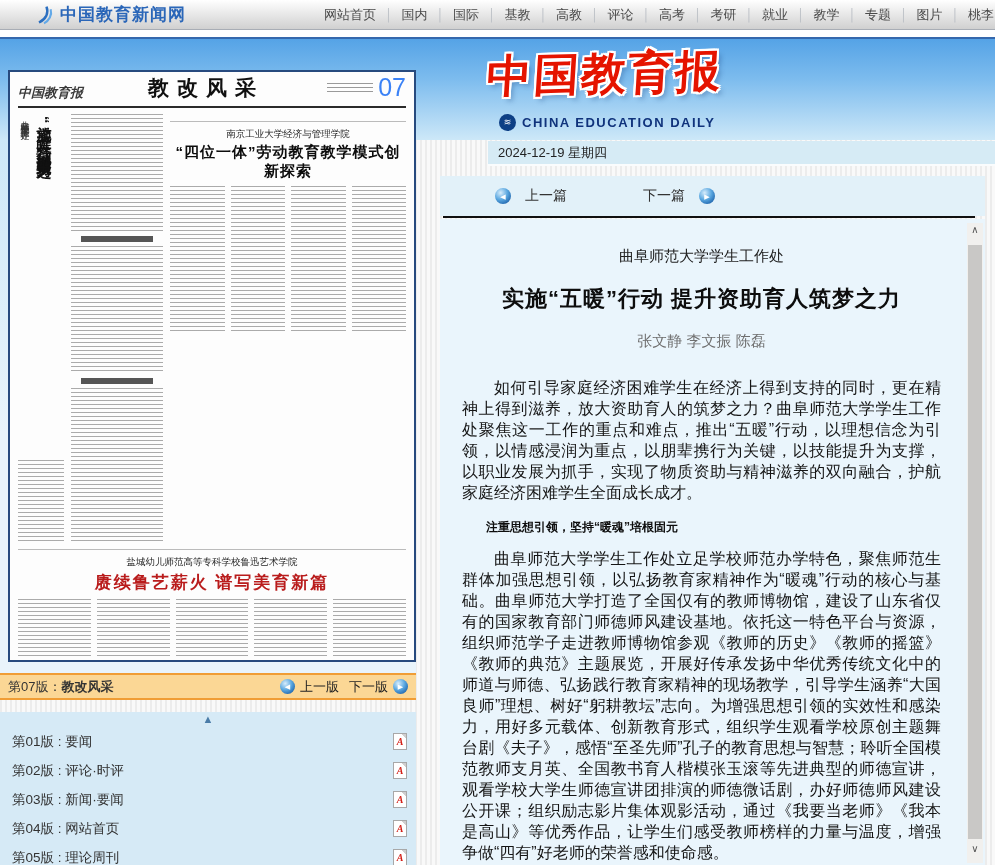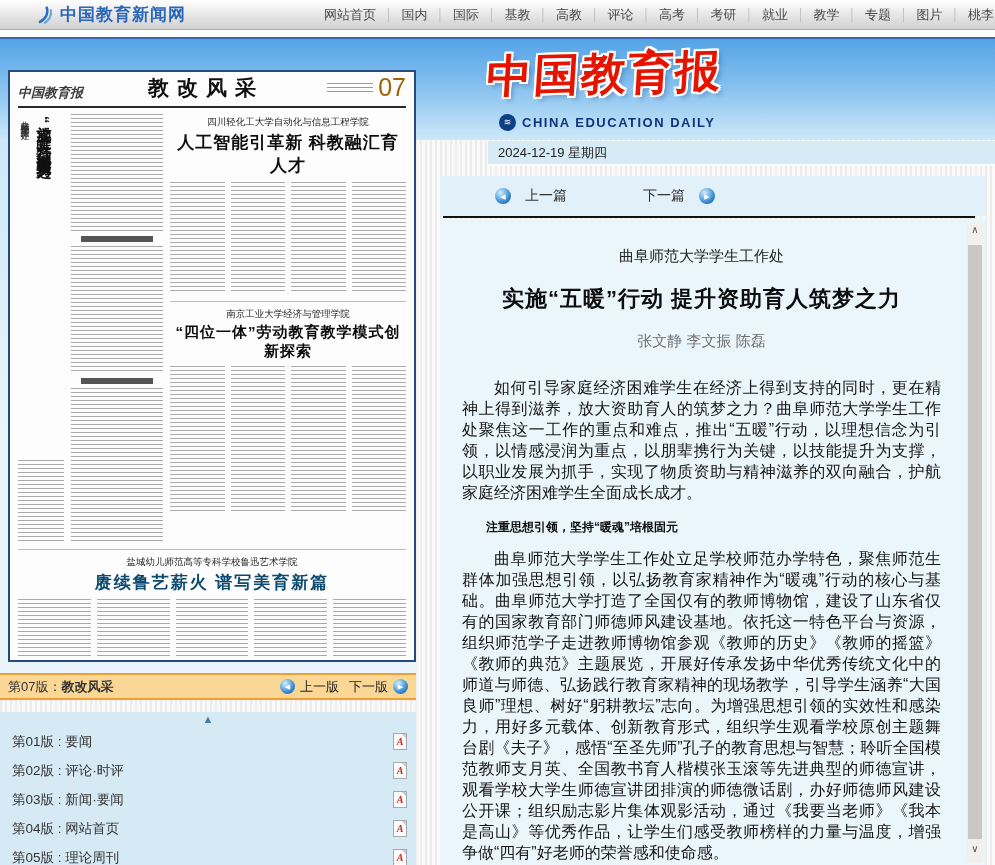--- a/index.html
+++ b/index.html
@@ -61,41 +61,41 @@
   
   .newspaper {
     position:absolute; left:8px; top:70px; width:408px; height:592px;
     background:#fdfdfd; border:2px solid #274a7e; padding:6px 8px; overflow:hidden;
   }
   .np-header { display:flex; align-items:flex-end; border-bottom:2px solid #2b2b2b; padding-bottom:4px; height:30px; }
   .np-brand { width:80px; font-family:"DejaVu Serif", serif; font-size:13px; font-weight:bold; color:#3a3a3a; font-style:italic; }
   .np-section { flex:1; text-align:center; font-size:21px; font-weight:bold; letter-spacing:8px; color:#101010; }
   .np-pageinfo { width:92px; display:flex; align-items:center; justify-content:flex-end; gap:5px; }
   .np-tiny { width:46px; height:9px; background:repeating-linear-gradient(#9a9a9a 0 1px,transparent 1px 4px); }
-  .np-pagenum { font-size:25px; color:#a16207; }
+  .np-pagenum { font-size:25px; color:#3b82f6; }
 
   .tx { background:repeating-linear-gradient(#9c9c9c 0 1px,transparent 1px 4px); opacity:.85; }
   .txb { height:6px; background:#555; margin:4px 10px; }
   .cols { display:flex; gap:6px; }
   .cols .tx { flex:1; }
 
   .np-main { display:flex; gap:7px; margin-top:6px; height:428px; }
   .np-vert { width:46px; display:flex; flex-direction:column; }
   .np-vert-txt { display:flex; gap:3px; }
   .np-kicker-v { writing-mode:vertical-rl; font-size:9px; color:#333; letter-spacing:1px; height:128px; }
   .np-title-v { writing-mode:vertical-rl; font-size:15px; font-weight:bold; color:#111; letter-spacing:1px; height:340px; }
   .np-vert .tx { margin-top:6px; flex:1; }
   .np-c2 { width:92px; display:flex; flex-direction:column; }
   .np-right { flex:1; display:flex; flex-direction:column; }
   .np-kicker { text-align:center; font-size:9.5px; color:#222; margin:2px 0; }
   .np-h1 { text-align:center; font-size:17px; font-weight:bold; letter-spacing:1px; color:#0d0d0d; margin-bottom:5px; }
   .np-h2 { text-align:center; font-size:15px; font-weight:bold; letter-spacing:1px; color:#0d0d0d; margin-bottom:5px; }
   .np-art2 { border-top:1px solid #bbb; margin-top:7px; padding-top:4px; }
   .np-art3 { border-top:1px solid #bbb; margin-top:7px; padding-top:4px; }
-  .np-h3 { text-align:center; font-size:17px; font-weight:bold; letter-spacing:2px; color:#0c4a6e; margin-bottom:5px; }
+  .np-h3 { text-align:center; font-size:17px; font-weight:bold; letter-spacing:2px; color:#b91c1c; margin-bottom:5px; }
 
   
   .edition-bar {
     position:absolute; left:0; top:673px; width:416px; height:27px;
     background:#fbd795; border-top:2px solid #f09d35; border-bottom:2px solid #f09d35;
     display:flex; align-items:center; padding:0 8px; font-size:13px; color:#333;
   }
   .eb-section { font-weight:bold; }
   .eb-nav { margin-left:auto; display:flex; align-items:center; gap:10px; }
   .eb-item { display:flex; align-items:center; gap:5px; cursor:pointer; color:#222;text-align:center; }
@@ -208,30 +208,20 @@
         <div class="tx"></div>
       </div>
       <div class="np-c2">
         <div class="tx" style="height:118px"></div>
         <div class="txb"></div>
         <div class="tx" style="height:128px"></div>
         <div class="txb"></div>
         <div class="tx" style="flex:1"></div>
       </div>
       <div class="np-right">
-        <div>
-          <div class="np-kicker">四川轻化工大学自动化与信息工程学院</div>
-          <div class="np-h1">人工智能引革新 科教融汇育人才</div>
-          <div class="cols">
-            <div class="tx" style="height:112px"></div>
-              <div class="tx" style="height:112px"></div>
-            <div class="tx" style="height:112px"></div>
-              <div class="tx" style="height:112px"></div>
-          </div>
-        </div>
         <div class="np-art2">
           <div class="np-kicker">南京工业大学经济与管理学院</div>
           <div class="np-h2">“四位一体”劳动教育教学模式创新探索</div>
           <div class="cols">
             <div class="tx" style="height:146px"></div>
               <div class="tx" style="height:146px"></div>
             <div class="tx" style="height:146px"></div>
               <div class="tx" style="height:146px"></div>
           </div>
         </div>

